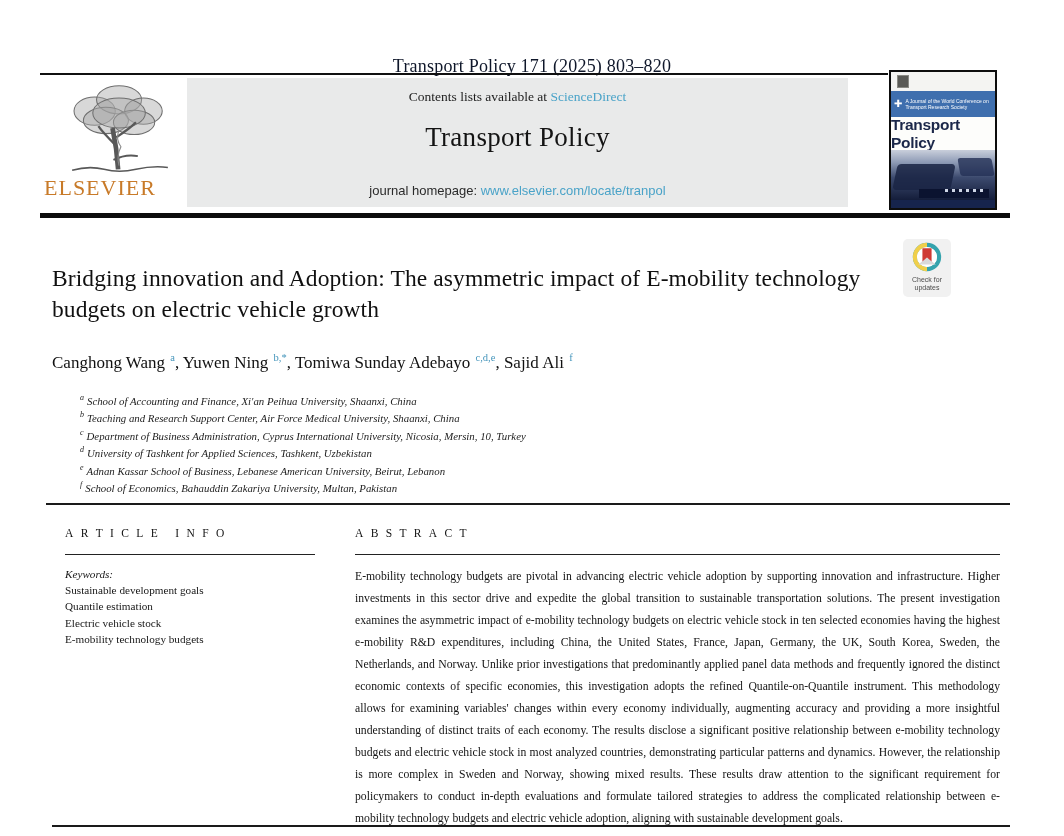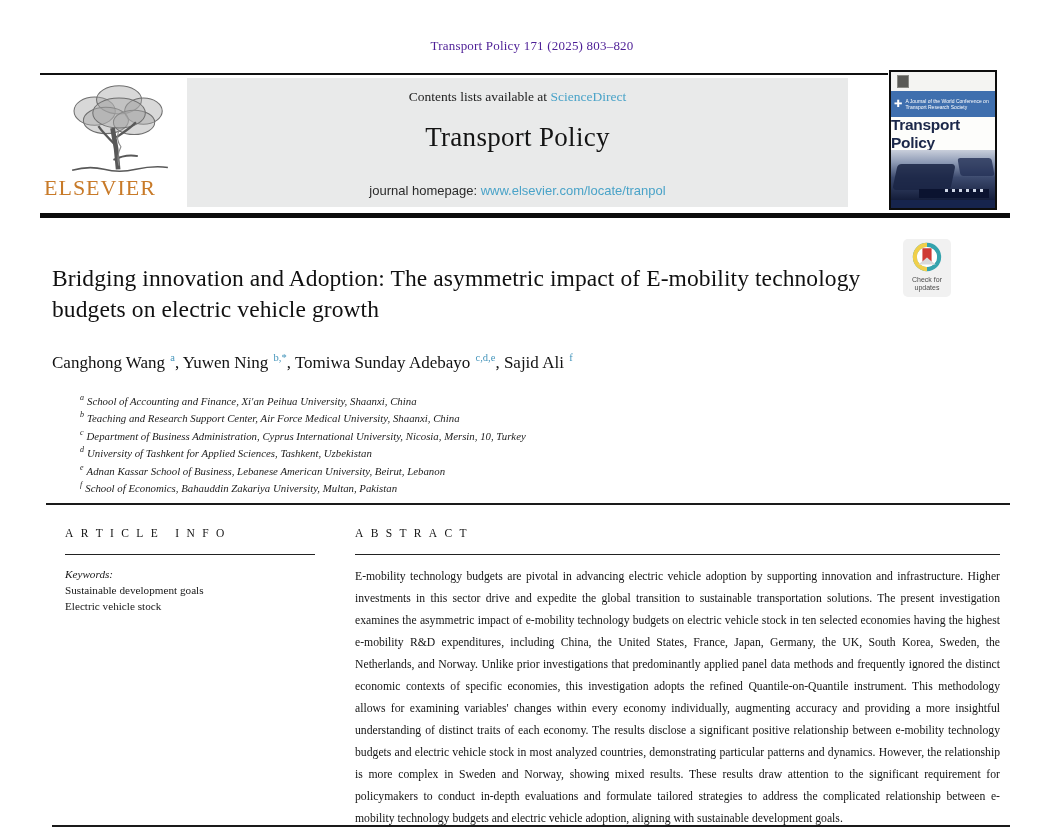--- a/index.html
+++ b/index.html
@@ -4,22 +4,22 @@
 <style>
   * { margin:0; padding:0; box-sizing:border-box; }
   html,body { background:#ffffff; }
   .page {
     position:relative; width:1064px; height:836px; margin:0 auto;
     background:#ffffff; overflow:hidden;
     font-family:"Liberation Serif", serif; color:#161616;
   }
   
   .cite-line {
-    position:absolute; top:38px; left:0; width:100%;
-    text-align:center; font-size:13px; color:#4c1d95; letter-spacing:.2px;
+    position:absolute; top:56px; left:0; width:100%;
+    text-align:center; font-size:18px; color:#0f172a; letter-spacing:.2px;
   }
   
   .rule-top   { position:absolute; left:40px; top:73px; width:848px; height:2px; background:#101010; }
   .rule-thick { position:absolute; left:40px; top:213px; width:970px; height:5px; background:#0c0c0c; }
   .rule-sections { position:absolute; left:46px; top:503px; width:964px; height:1.5px; background:#1a1a1a; }
   .rule-bottom   { position:absolute; left:52px; top:825px; width:958px; height:1.5px; background:#1a1a1a; }
 
   
   .logo-block { position:absolute; left:44px; top:79px; width:152px; height:130px; text-align:left; }
   .logo-tree  { display:block; margin:0 auto; }
@@ -191,21 +191,23 @@
     </div>
 
   <div class="rule-sections"></div>
 
   <div class="col-left">
     <div class="section-header">A R T I C L E   I N F O</div>
     <div class="col-rule"></div>
     <div class="kw-label">Keywords:</div>
     <div id="keywords">
         <div class="kw-item">Sustainable development goals</div>
+        <div class="kw-item">Quantile estimation</div>
         <div class="kw-item">Electric vehicle stock</div>
+        <div class="kw-item">E-mobility technology budgets</div>
       </div>
   </div>
 
   <div class="col-right">
     <div class="section-header">A B S T R A C T</div>
     <div class="col-rule"></div>
     <p class="abstract-text">E-mobility technology budgets are pivotal in advancing electric vehicle adoption by supporting innovation and infrastructure. Higher investments in this sector drive and expedite the global transition to sustainable transportation solutions. The present investigation examines the asymmetric impact of e-mobility technology budgets on electric vehicle stock in ten selected economies having the highest e-mobility R&amp;D expenditures, including China, the United States, France, Japan, Germany, the UK, South Korea, Sweden, the Netherlands, and Norway. Unlike prior investigations that predominantly applied panel data methods and frequently ignored the distinct economic contexts of specific economies, this investigation adopts the refined Quantile-on-Quantile instrument. This methodology allows for examining variables' changes within every economy individually, augmenting accuracy and providing a more insightful understanding of distinct traits of each economy. The results disclose a significant positive relationship between e-mobility technology budgets and electric vehicle stock in most analyzed countries, demonstrating particular patterns and dynamics. However, the relationship is more complex in Sweden and Norway, showing mixed results. These results draw attention to the significant requirement for policymakers to conduct in-depth evaluations and formulate tailored strategies to address the complicated relationship between e-mobility technology budgets and electric vehicle adoption, aligning with sustainable development goals.</p>
   </div>
 
   <div class="rule-bottom"></div>

